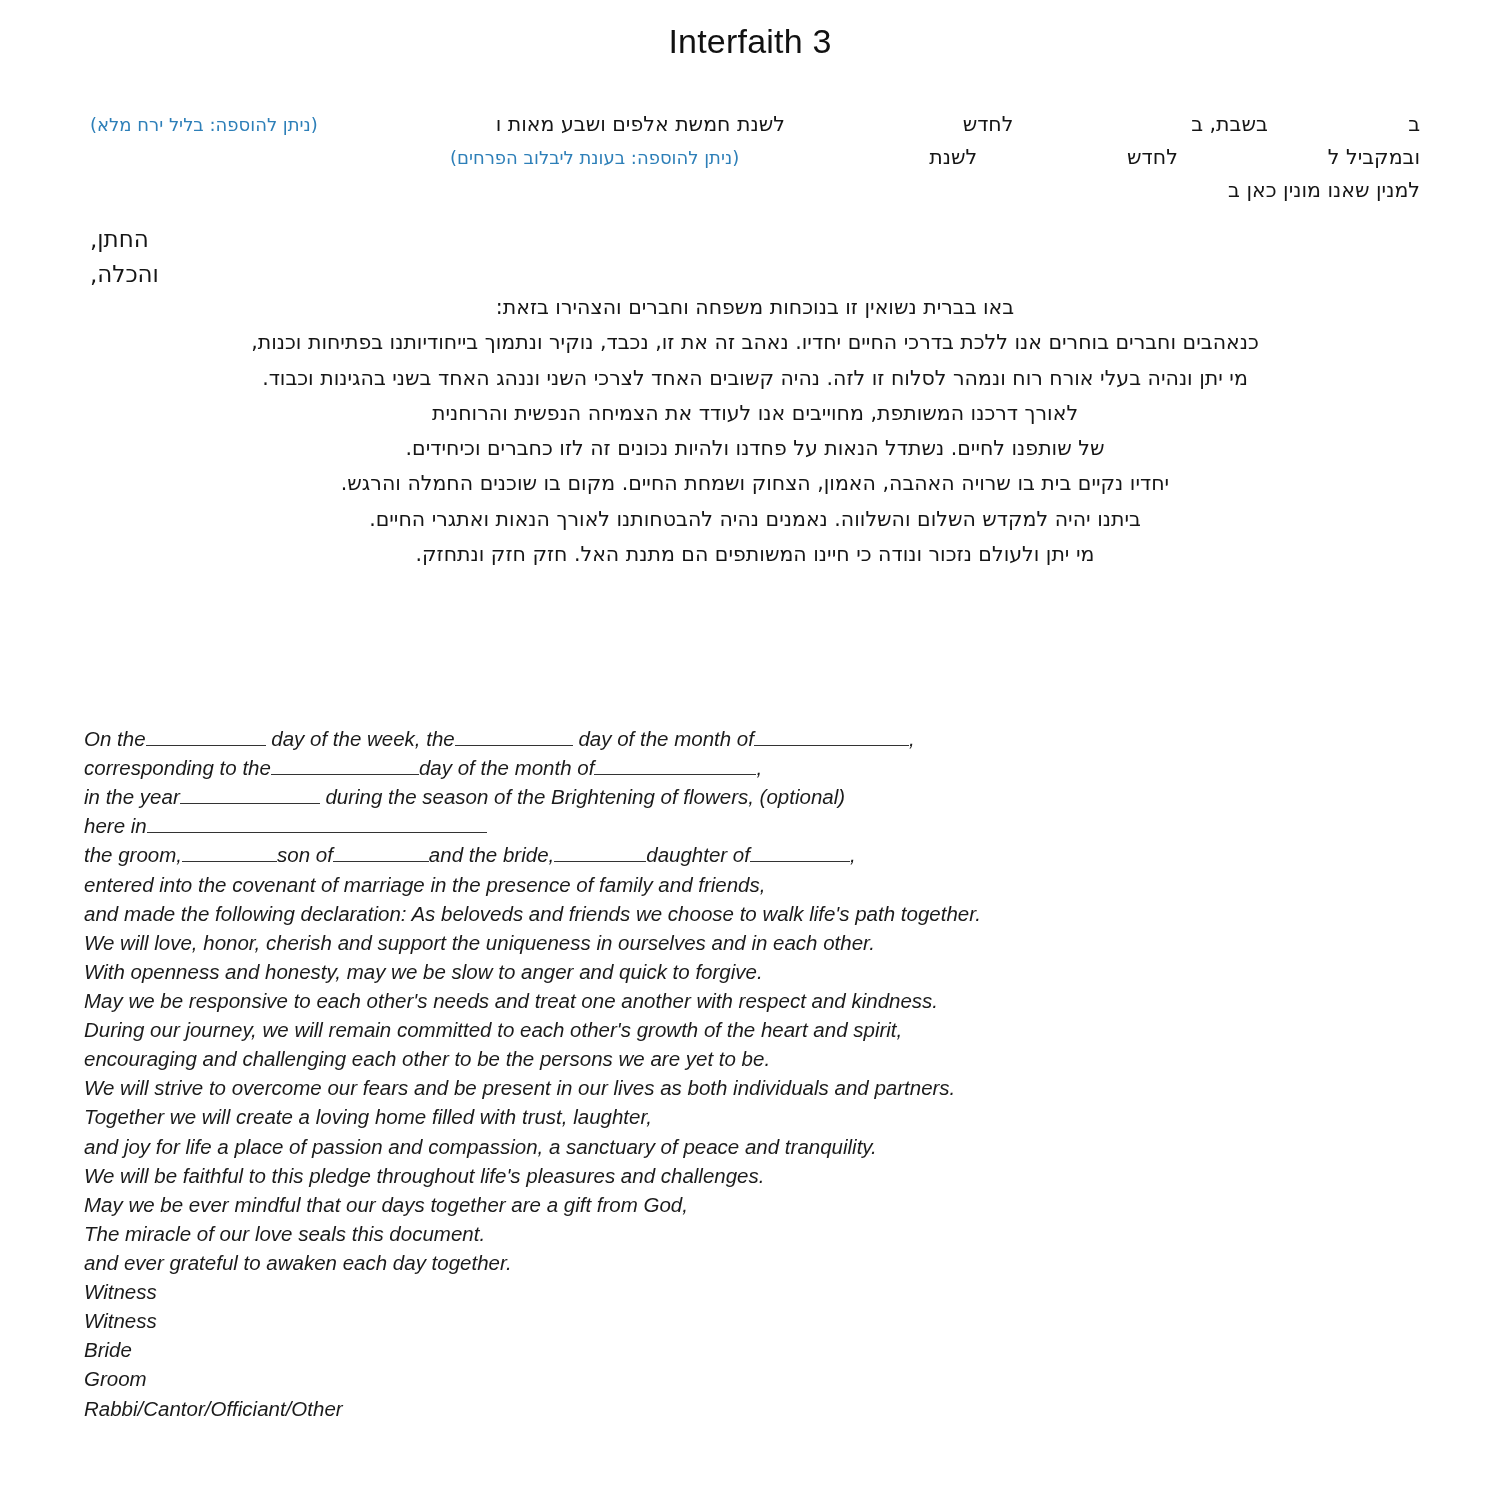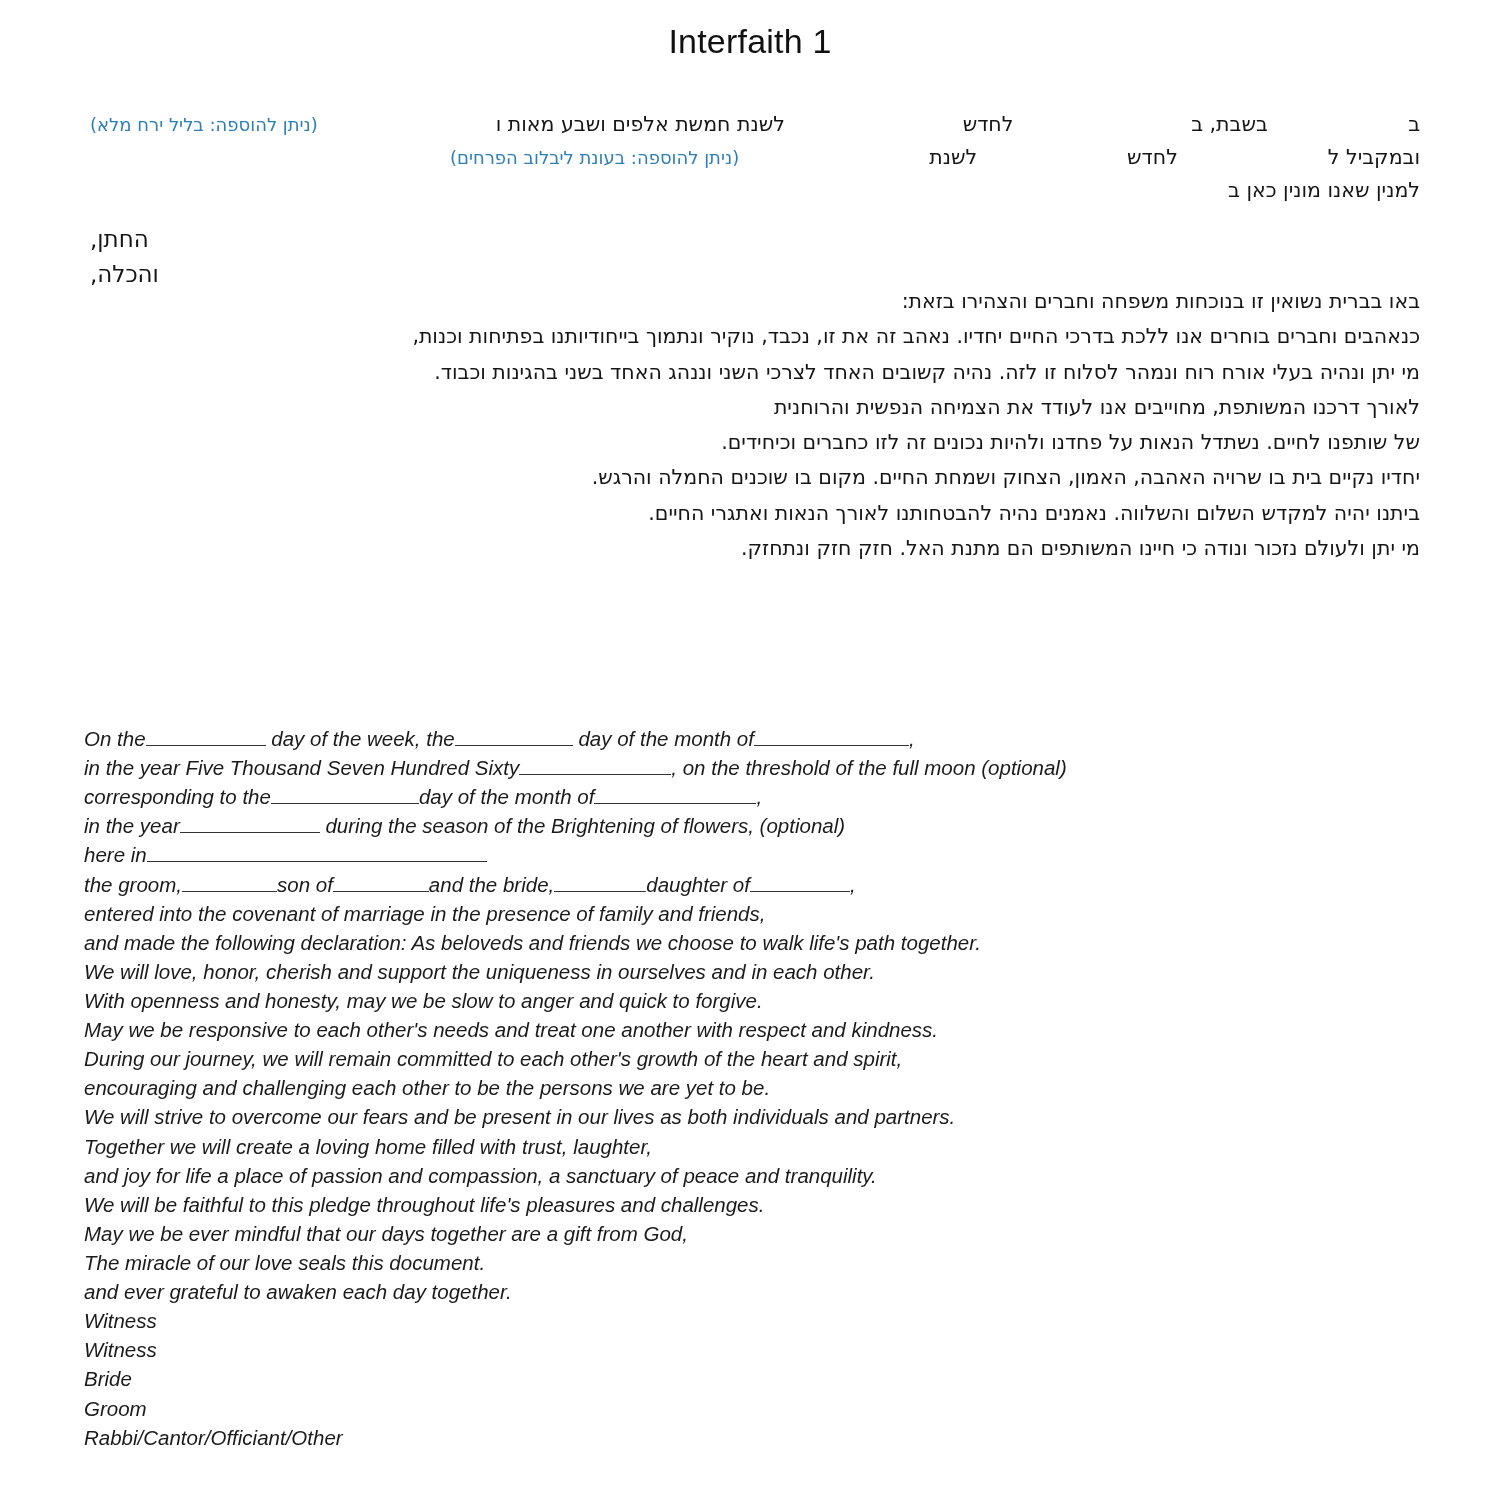--- a/index.html
+++ b/index.html
@@ -62,24 +62,25 @@
   .heb-names {
     margin-top: 14px;
     text-align: left;
     padding-right: 160px;
     line-height: 1.55;
   }
   .heb-names div { font-size: 23px; }
 
   .heb-body {
     position: absolute;
-    top: 284px;
+    top: 290px;
     left: 90px;
     width: 1330px;
     direction: rtl;
+    text-align: center;
     font-family: "DejaVu Sans", sans-serif;
     font-size: 20.5px;
     line-height: 1.72;
     color: #161616;
   }
   .heb-body p { margin: 0; }
 
   
   .english-block {
     position: absolute;
@@ -106,21 +107,21 @@
   .ul-10 { width: 96px; }
   .ul-11 { width: 92px; }
   .ul-12 { width: 100px; }
   .sig-list p { margin: 0; }
 </style>
 </head>
 <body>
 
 <div class="page">
 
-  <div class="doc-title">Interfaith 1</div>
+  <div class="doc-title">Interfaith 3</div>
 
   <div class="hebrew-block">
 
     <div class="heb-row">
       <span class="cell">ב</span>
       <span class="gap-lg"></span>
       <span class="cell">בשבת, ב</span>
       <span class="gap-xl"></span>
       <span class="cell">לחדש</span>
       <span class="gap-xl"></span>
@@ -159,23 +160,20 @@
     <p>ביתנו יהיה למקדש השלום והשלווה. נאמנים נהיה להבטחותנו לאורך הנאות ואתגרי החיים.</p>
     <p>מי יתן ולעולם נזכור ונודה כי חיינו המשותפים הם מתנת האל. חזק חזק ונתחזק.</p>
   </div>
 
   <div class="english-block">
 
     <p>
       <span>On the</span><span class="ul ul-1"></span> <span>day of the week, the</span><span class="ul ul-2"></span> <span>day of the month of</span><span class="ul ul-3"></span><span>,</span>
     </p>
 
-    <p>
-      <span>in the year Five Thousand Seven Hundred Sixty</span><span class="ul ul-4"></span><span>, on the threshold of the full moon (optional)</span>
-    </p>
 
     <p>
       <span>corresponding to the</span><span class="ul ul-5"></span><span>day of the month of</span><span class="ul ul-6"></span><span>,</span>
     </p>
 
     <p>
       <span>in the year</span><span class="ul ul-7"></span> <span>during the season of the Brightening of flowers, (optional)</span>
     </p>
 
     <p>

